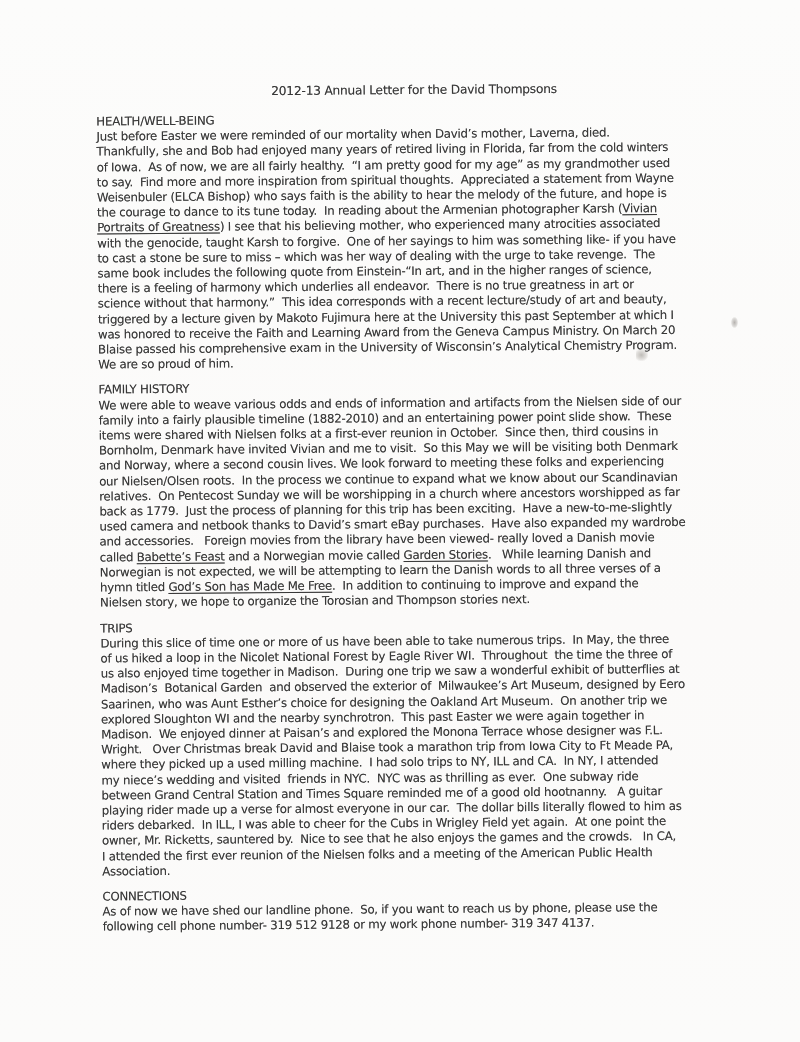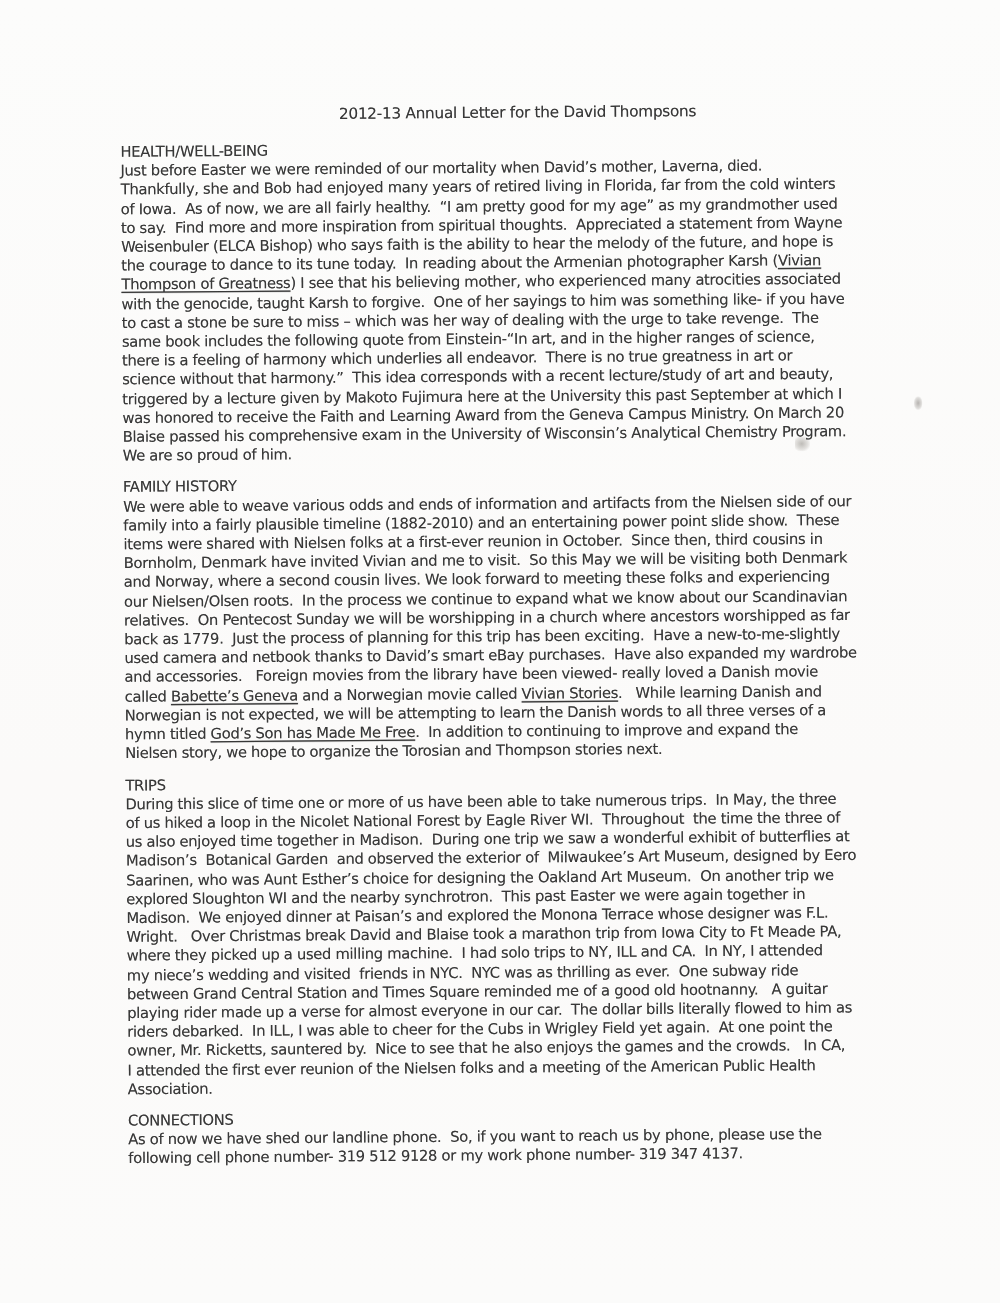--- a/index.html
+++ b/index.html
@@ -50,21 +50,21 @@
     <div class="title">2012-13 Annual Letter for the David Thompsons</div>
     <div id="sections">
         <div class="section">
           <div class="heading">HEALTH/WELL-BEING</div>
           <div class="line">Just before Easter we were reminded of our mortality when David’s mother, Laverna, died.</div>
           <div class="line">Thankfully, she and Bob had enjoyed many years of retired living in Florida, far from the cold winters</div>
           <div class="line">of Iowa.  As of now, we are all fairly healthy.  “I am pretty good for my age” as my grandmother used</div>
           <div class="line">to say.  Find more and more inspiration from spiritual thoughts.  Appreciated a statement from Wayne</div>
           <div class="line">Weisenbuler (ELCA Bishop) who says faith is the ability to hear the melody of the future, and hope is</div>
           <div class="line">the courage to dance to its tune today.  In reading about the Armenian photographer Karsh (<span class="u">Vivian</span></div>
-          <div class="line"><span class="u">Thompson of Greatness</span>) I see that his believing mother, who experienced many atrocities associated</div>
+          <div class="line"><span class="u">Portraits of Greatness</span>) I see that his believing mother, who experienced many atrocities associated</div>
           <div class="line">with the genocide, taught Karsh to forgive.  One of her sayings to him was something like- if you have</div>
           <div class="line">to cast a stone be sure to miss – which was her way of dealing with the urge to take revenge.  The</div>
           <div class="line">same book includes the following quote from Einstein-“In art, and in the higher ranges of science,</div>
           <div class="line">there is a feeling of harmony which underlies all endeavor.  There is no true greatness in art or</div>
           <div class="line">science without that harmony.”  This idea corresponds with a recent lecture/study of art and beauty,</div>
           <div class="line">triggered by a lecture given by Makoto Fujimura here at the University this past September at which I</div>
           <div class="line">was honored to receive the Faith and Learning Award from the Geneva Campus Ministry. On March 20</div>
           <div class="line">Blaise passed his comprehensive exam in the University of Wisconsin’s Analytical Chemistry Program.</div>
           <div class="line">We are so proud of him.</div>
         </div>
@@ -73,21 +73,21 @@
           <div class="line">We were able to weave various odds and ends of information and artifacts from the Nielsen side of our</div>
           <div class="line">family into a fairly plausible timeline (1882-2010) and an entertaining power point slide show.  These</div>
           <div class="line">items were shared with Nielsen folks at a first-ever reunion in October.  Since then, third cousins in</div>
           <div class="line">Bornholm, Denmark have invited Vivian and me to visit.  So this May we will be visiting both Denmark</div>
           <div class="line">and Norway, where a second cousin lives. We look forward to meeting these folks and experiencing</div>
           <div class="line">our Nielsen/Olsen roots.  In the process we continue to expand what we know about our Scandinavian</div>
           <div class="line">relatives.  On Pentecost Sunday we will be worshipping in a church where ancestors worshipped as far</div>
           <div class="line">back as 1779.  Just the process of planning for this trip has been exciting.  Have a new-to-me-slightly</div>
           <div class="line">used camera and netbook thanks to David’s smart eBay purchases.  Have also expanded my wardrobe</div>
           <div class="line">and accessories.   Foreign movies from the library have been viewed- really loved a Danish movie</div>
-          <div class="line">called <span class="u">Babette’s Geneva</span> and a Norwegian movie called <span class="u">Vivian Stories</span>.   While learning Danish and</div>
+          <div class="line">called <span class="u">Babette’s Feast</span> and a Norwegian movie called <span class="u">Garden Stories</span>.   While learning Danish and</div>
           <div class="line">Norwegian is not expected, we will be attempting to learn the Danish words to all three verses of a</div>
           <div class="line">hymn titled <span class="u">God’s Son has Made Me Free</span>.  In addition to continuing to improve and expand the</div>
           <div class="line">Nielsen story, we hope to organize the Torosian and Thompson stories next.</div>
         </div>
         <div class="section">
           <div class="heading">TRIPS</div>
           <div class="line">During this slice of time one or more of us have been able to take numerous trips.  In May, the three</div>
           <div class="line">of us hiked a loop in the Nicolet National Forest by Eagle River WI.  Throughout  the time the three of</div>
           <div class="line">us also enjoyed time together in Madison.  During one trip we saw a wonderful exhibit of butterflies at</div>
           <div class="line">Madison’s  Botanical Garden  and observed the exterior of  Milwaukee’s Art Museum, designed by Eero</div>

